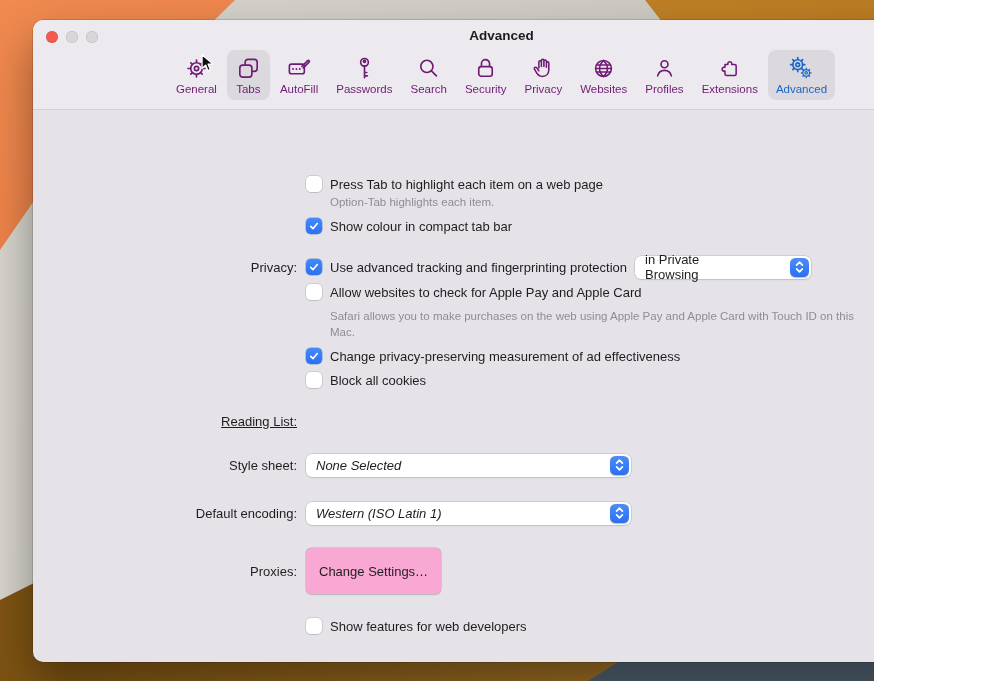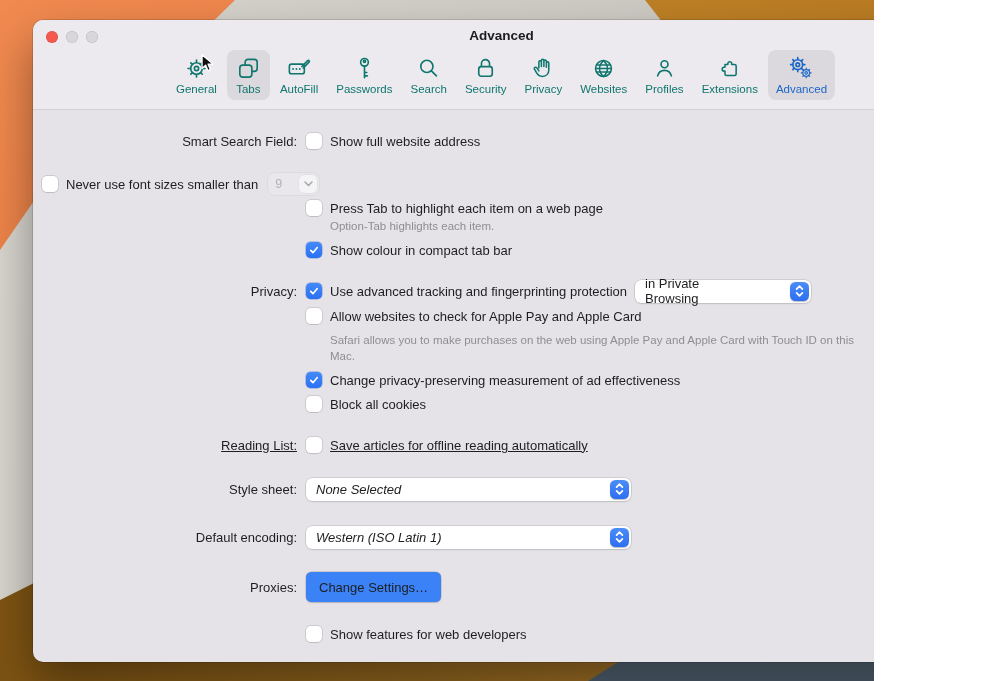--- a/index.html
+++ b/index.html
@@ -22,21 +22,21 @@
     box-shadow:0 0 0 .5px rgba(0,0,0,.25),0 22px 45px rgba(0,0,0,.38);}
   .chrome{height:89px;background:#eceaef;border-bottom:1px solid #d4d1d6;border-radius:10px 10px 0 0;position:relative;}
   .traffic{position:absolute;left:13px;top:11px;display:flex;gap:8px;}
   .tl{width:12px;height:12px;border-radius:50%;box-shadow:inset 0 0 0 .5px rgba(0,0,0,.15);}
   .tl.red{background:#f5584d;}
   .tl.gray{background:#d8d6d9;}
   .win-title{position:absolute;top:8px;left:0;width:100%;text-align:center;
     font-size:13.5px;font-weight:700;color:#1c1c1e;}
   .toolbar{position:absolute;left:0;right:0;top:30px;display:flex;justify-content:center;align-items:flex-start;gap:2px;}
   .titem{display:flex;flex-direction:column;align-items:center;gap:1px;
-    padding:5px 8px 4px;border-radius:8px;color:#0f766e;--tile-bg:#eceaef;}
+    padding:5px 8px 4px;border-radius:8px;color:#701a75;--tile-bg:#eceaef;}
   .titem.hovered,.titem.selected{background:#dcd9de;--tile-bg:#dcd9de;}
   .titem.selected{color:#1b66c7;}
   .tlabel{font-size:11.5px;line-height:1.15;white-space:nowrap;}
   .tbicon{width:27px;height:27px;display:block;}
   .tabs-front{fill:var(--tile-bg);}
 
   
   .content{padding-top:19px;font-size:13px;color:#1e1e20;position:relative;}
   .crow{display:flex;align-items:center;min-height:24px;}
   .crow.tall{min-height:26px;}
@@ -63,21 +63,21 @@
 
   .select{height:23px;background:#fff;border-radius:6px;display:inline-flex;align-items:center;
     justify-content:space-between;box-shadow:0 0 0 .5px rgba(0,0,0,.18),0 1px 2px rgba(0,0,0,.08);
     font-size:13px;color:#1e1e20;padding-left:10px;}
   .select .stepper{width:19px;height:19px;border-radius:5.5px;margin:0 2px 0 8px;flex:0 0 auto;
     background:linear-gradient(#4c8df8,#2c6ef1);display:flex;align-items:center;justify-content:center;
     box-shadow:0 .5px 1px rgba(0,0,0,.25);}
   .w-pb{width:166px;gap:43px;}
   .w-lg{width:315px;font-style:italic;}
 
-  .push-btn{height:22px;padding:4px 13px;background:#3b82f6;border-radius:5.5px;display:inline-flex;align-items:center;
+  .push-btn{height:22px;padding:12px 13px;background:#f9a8d4;border-radius:5.5px;display:inline-flex;align-items:center;
     box-shadow:0 0 0 .5px rgba(0,0,0,.18),0 .5px 1.5px rgba(0,0,0,.12);font-size:13px;color:#1e1e20;}
 
   .help-btn{position:absolute;right:17px;bottom:13px;width:24px;height:24px;border-radius:50%;
     background:#fdfdfd;box-shadow:0 0 0 .5px rgba(0,0,0,.22),0 1px 2px rgba(0,0,0,.14);
     display:flex;align-items:center;justify-content:center;font-size:14px;color:#222;}
 
   .cursor{position:absolute;left:197px;top:52px;width:22px;height:22px;z-index:50;pointer-events:none;}
 </style>
 </head>
 <body>
@@ -196,45 +196,22 @@
               <path d="M14 8V5.8M14 20v2.2M8 14H5.8M20 14h2.2M9.9 9.9L8.3 8.3M18.1 18.1l1.6 1.6M18.1 9.9l1.6-1.6M9.9 18.1l-1.6 1.6"></path>
             </g>
           </svg>
           <span class="tlabel">Advanced</span>
         </div>
       </div>
     </div>
 
     <div class="content">
 
-      <div class="crow">
-        <div class="clabel">Smart Search Field:</div>
-        <div class="cbody">
-          <span class="cb">
-            
-          </span>
-          <span>Show full website address</span>
-        </div>
-      </div>
 
       <div class="crow g19">
-        <div class="cbody">
-          <span class="cb">
-            
-          </span>
-          <span>Never use font sizes smaller than</span>
-          <span class="combo-disabled">
-            <span>9</span>
-            <span class="dd">
-              <svg width="9" height="6" viewBox="0 0 9 6">
-                  <path d="M1 1l3.5 3.5L8 1" stroke="#a9a7ac" stroke-width="1.5" fill="none" stroke-linecap="round" stroke-linejoin="round"></path>
-                </svg>
-            </span>
-          </span>
-        </div>
       </div>
 
       <div class="crow">
         <div class="clabel"></div>
         <div class="cbody">
           <span class="cb">
             
           </span>
           <span>Press Tab to highlight each item on a web page</span>
         </div>
@@ -301,26 +278,20 @@
         <div class="cbody">
           <span class="cb">
             
           </span>
           <span>Block all cookies</span>
         </div>
       </div>
 
       <div class="crow g17">
         <div class="clabel">Reading List:</div>
-        <div class="cbody">
-          <span class="cb">
-            
-          </span>
-          <span>Save articles for offline reading automatically</span>
-        </div>
       </div>
 
       <div class="crow tall g19">
         <div class="clabel">Style sheet:</div>
         <div class="cbody">
           <span class="select w-lg">
             <span>None Selected</span>
             <span class="stepper">
               <svg width="11" height="14" viewBox="0 0 11 14">
                   <path d="M2.6 5.2L5.5 2.2l2.9 3M2.6 8.8l2.9 3 2.9-3" stroke="#fff" stroke-width="1.7" fill="none" stroke-linecap="round" stroke-linejoin="round"></path>

